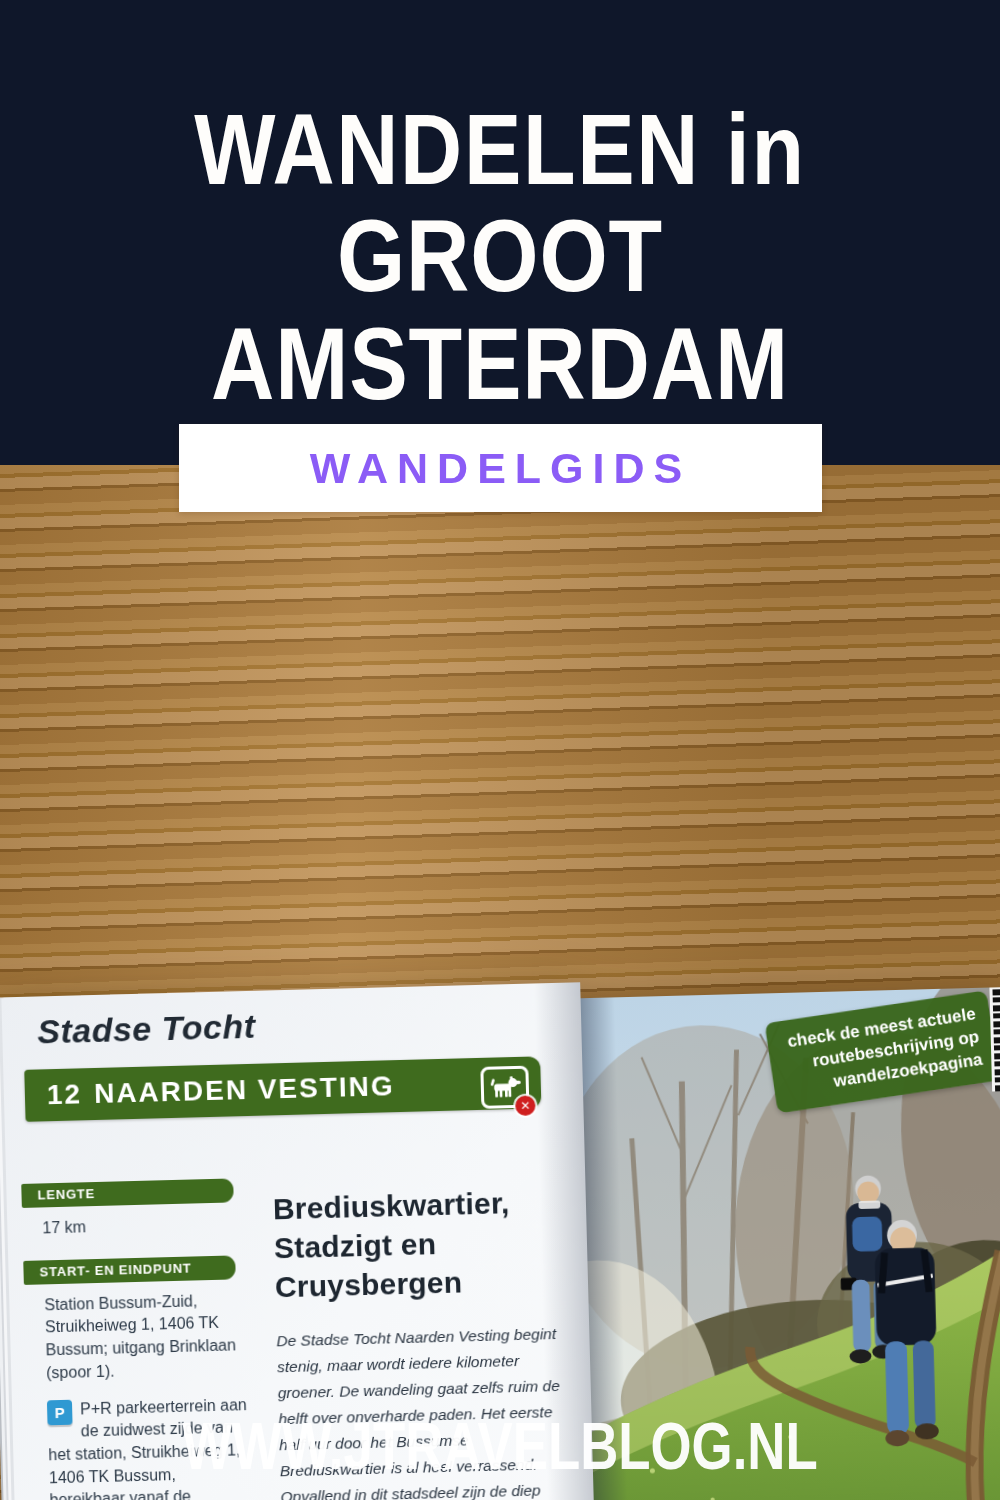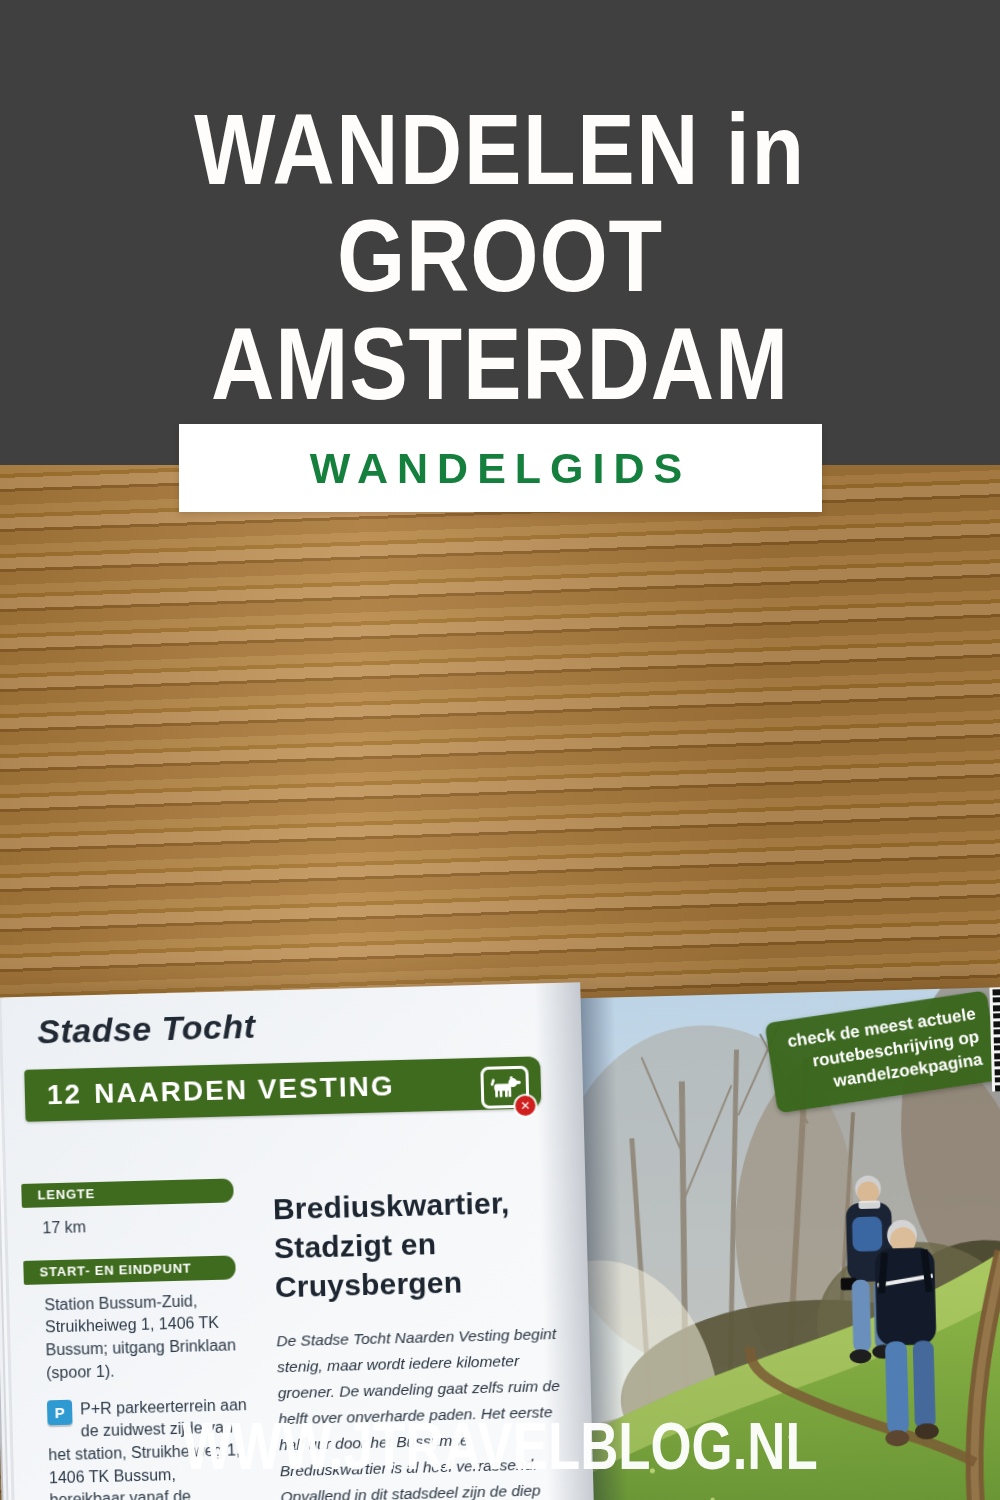--- a/index.html
+++ b/index.html
@@ -2,34 +2,34 @@
 <html><head>
 <meta charset="utf-8">
 <style>
   html,body{margin:0;padding:0;}
   body{
     width:1000px;height:1500px;position:relative;overflow:hidden;
     font-family:"Liberation Sans","DejaVu Sans",sans-serif;
     background:#F1570D;
   }
   
-  .hero{position:absolute;left:0;top:0;width:1000px;height:465px;background:#404040;z-index:1;}
+  .hero{position:absolute;left:0;top:0;width:1000px;height:465px;background:#0f172a;z-index:1;}
   .hero-title{
     position:absolute;left:0;right:0;top:96px;text-align:center;color:#FEFDFB;
     font-weight:800;line-height:1.06;transform:scaleX(.86);
   }
   .hero-line1{font-size:100px;display:block;letter-spacing:2px;}
   .hero-line2{font-size:102px;display:block;letter-spacing:1px;}
   
   .badge-box{
     position:absolute;left:179px;top:424px;width:643px;height:88px;background:#fff;z-index:6;
     display:flex;align-items:center;justify-content:center;
     box-shadow:0 2px 6px rgba(60,30,0,.18);
   }
-  .badge-box span{color:#15803d;font-size:43px;font-weight:800;letter-spacing:9px;}
+  .badge-box span{color:#8b5cf6;font-size:43px;font-weight:800;letter-spacing:9px;}
   
   .photo-area{
     position:absolute;left:0;top:465px;width:1000px;height:1035px;z-index:2;
     background:
       linear-gradient(92deg, rgba(0,0,0,.10), rgba(255,255,255,.07) 35%, rgba(0,0,0,.12) 75%),
       repeating-linear-gradient(178deg,#b98a4a 0 9px,#a5752f 9px 13px,#c2955b 13px 24px,#8f6228 24px 27px,#ab7b3c 27px 40px);
   }
   
   .book{
     position:absolute;left:-12px;top:506px;width:1022px;height:1110px;z-index:3;

